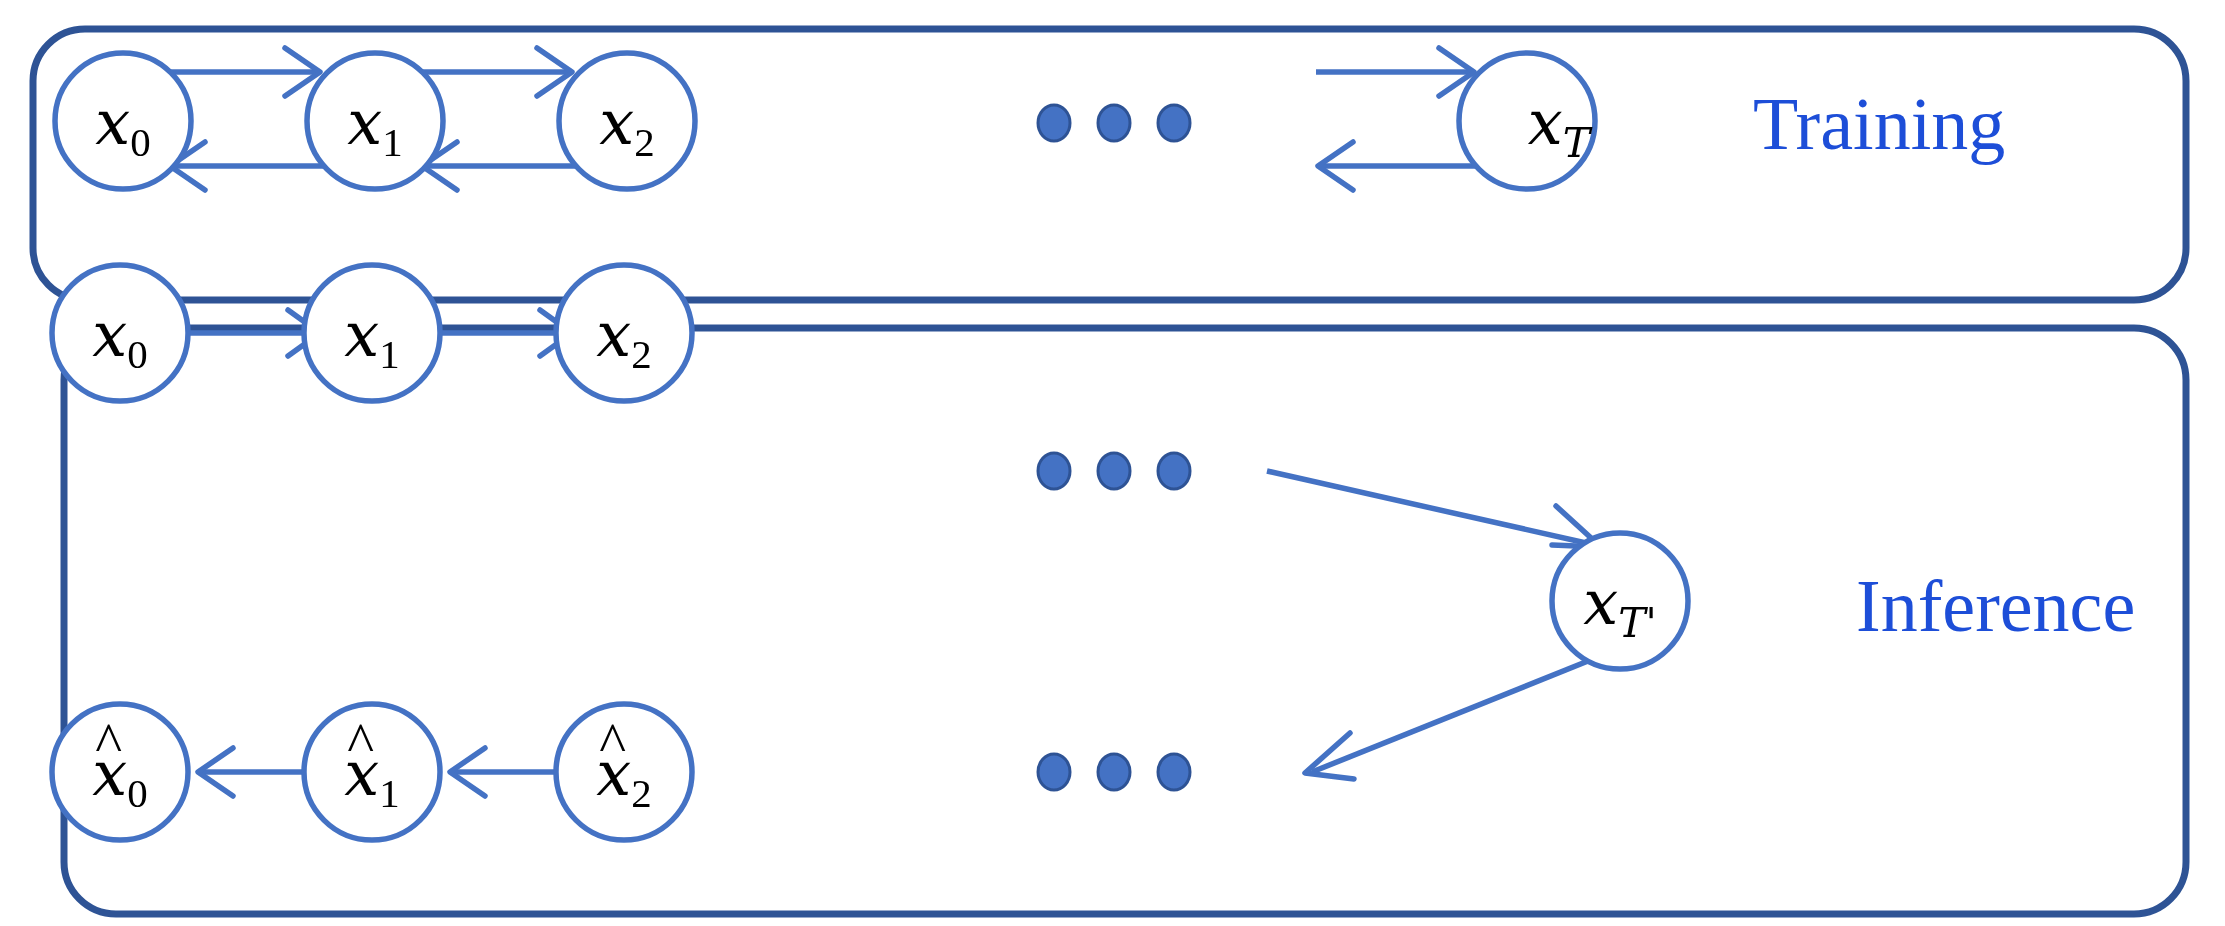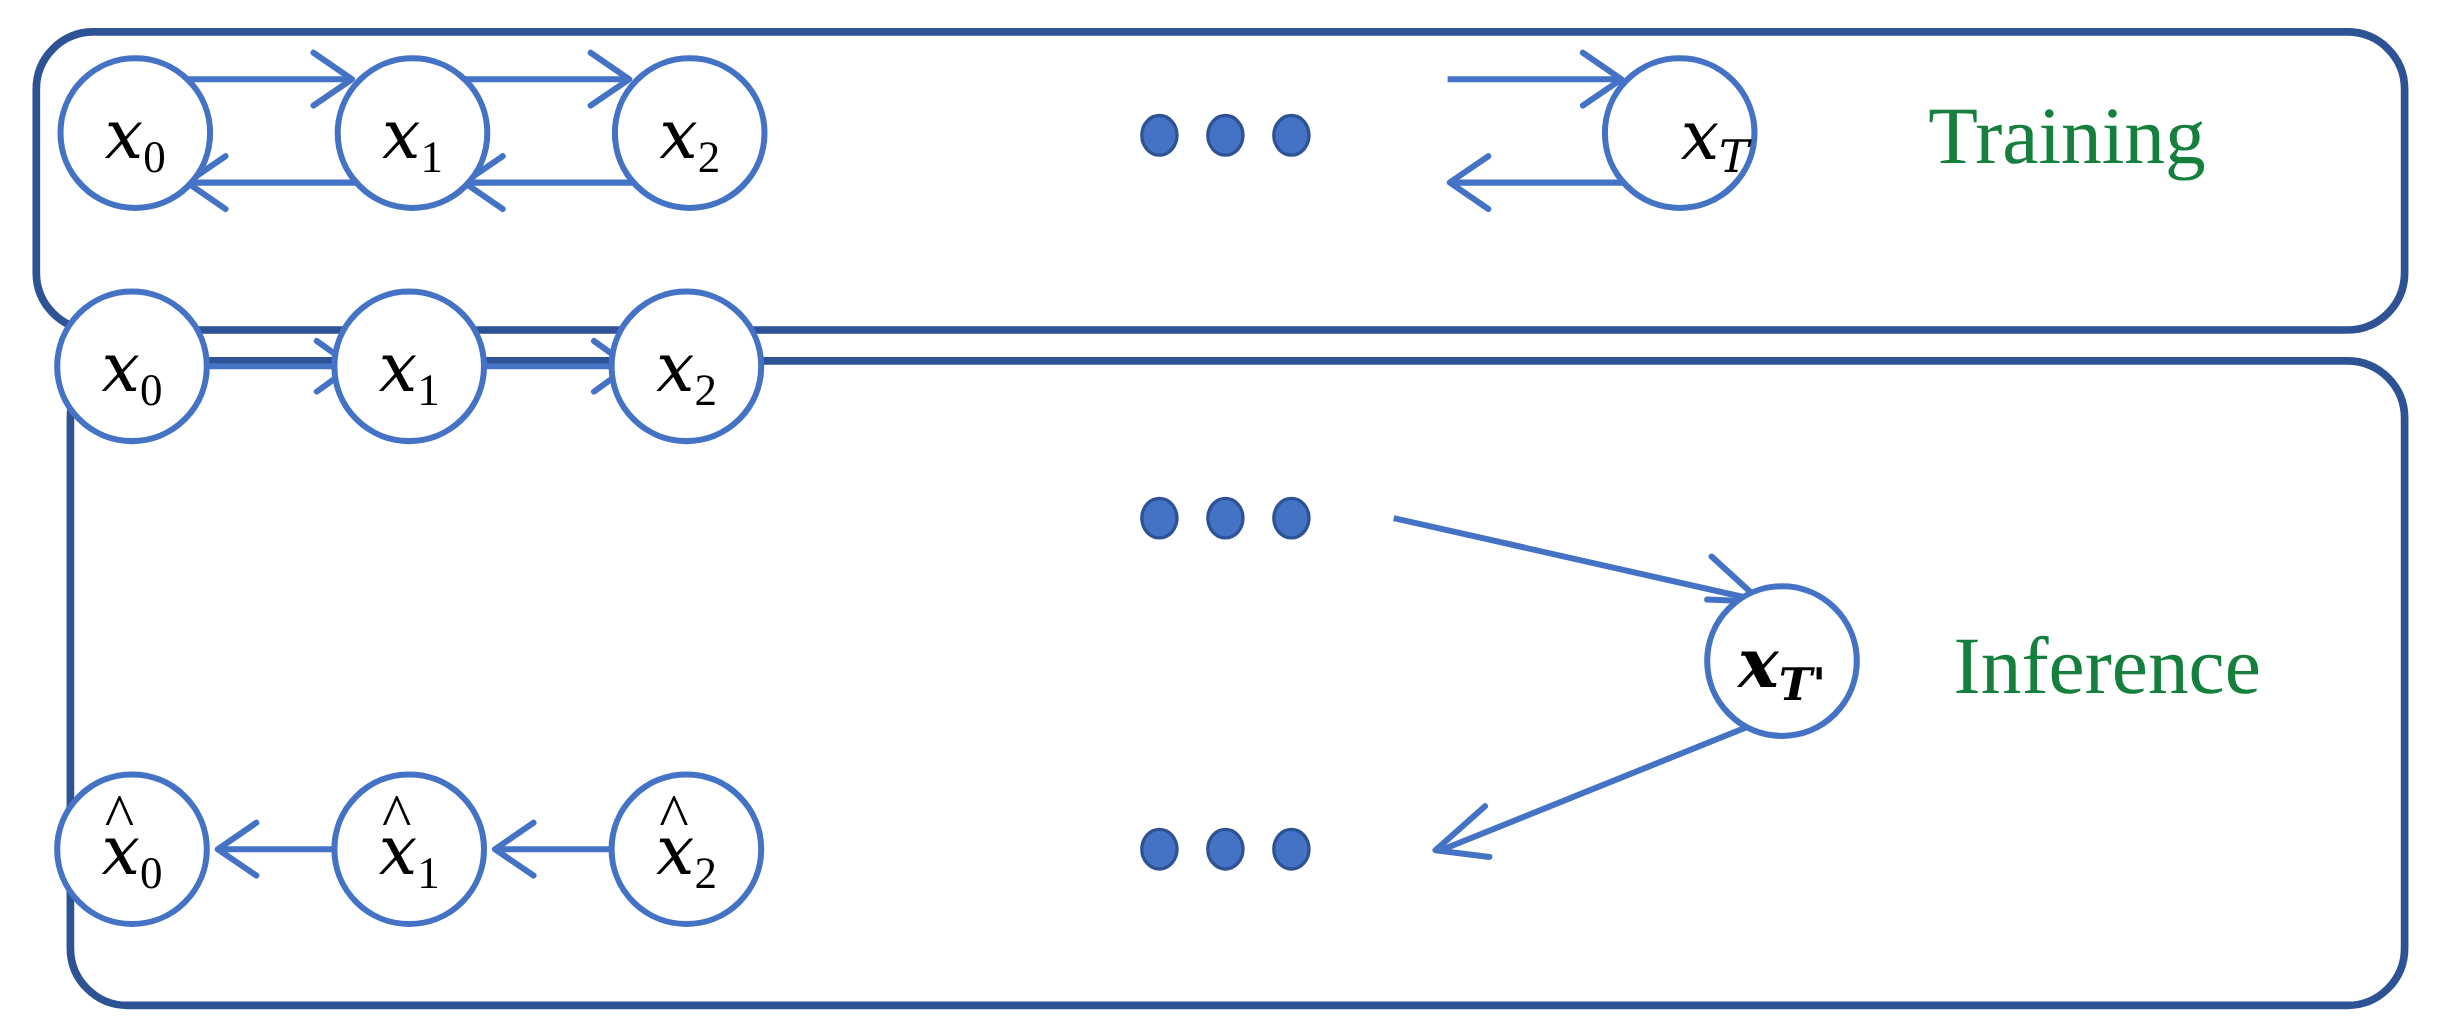--- a/index.html
+++ b/index.html
@@ -87,21 +87,21 @@
     transform: translateX(-54%);
     font-size: 0.92em;
     font-style: normal;
     font-family: "Liberation Serif", serif;
   }
   .panel-caption {
     position: absolute;
     transform: translate(0, -50%);
     font-family: "Liberation Serif", serif;
     font-size: 74px;
-    color: #15803d;
+    color: #1d4ed8;
     white-space: nowrap;
     line-height: 1;
   }
 </style>
 </head>
 <body>
 
 <div id="figure">
 
   <svg viewBox="0 0 2225 926" xmlns="http://www.w3.org/2000/svg">
@@ -214,33 +214,33 @@
   </div>
 
   <div class="node-label" style="left:372px; top:340px;">
     <span class="var">x</span><span class="sub">1</span>
   </div>
 
   <div class="node-label" style="left:624px; top:340px;">
     <span class="var">x</span><span class="sub">2</span>
   </div>
 
-  <div class="node-label" style="left:1620px; top:608px;font-weight:bold;">
+  <div class="node-label" style="left:1620px; top:608px;">
     <span class="var">x</span><span class="sub ital">T'</span>
   </div>
 
   <div class="node-label" style="left:120px; top:779px;">
     <span class="hat-wrap"><span class="hat">^</span><span class="var">x</span></span><span class="sub">0</span>
   </div>
 
   <div class="node-label" style="left:372px; top:779px;">
     <span class="hat-wrap"><span class="hat">^</span><span class="var">x</span></span><span class="sub">1</span>
   </div>
 
   <div class="node-label" style="left:624px; top:779px;">
     <span class="hat-wrap"><span class="hat">^</span><span class="var">x</span></span><span class="sub">2</span>
   </div>
 
   <div class="panel-caption" style="left:1753px; top:124px;">Training</div>
 
-  <div class="panel-caption" style="left:1776px; top:606px;text-align:center;">Inference</div>
+  <div class="panel-caption" style="left:1856px; top:606px;text-align:center;">Inference</div>
 
 </div>
 
 </body></html>

